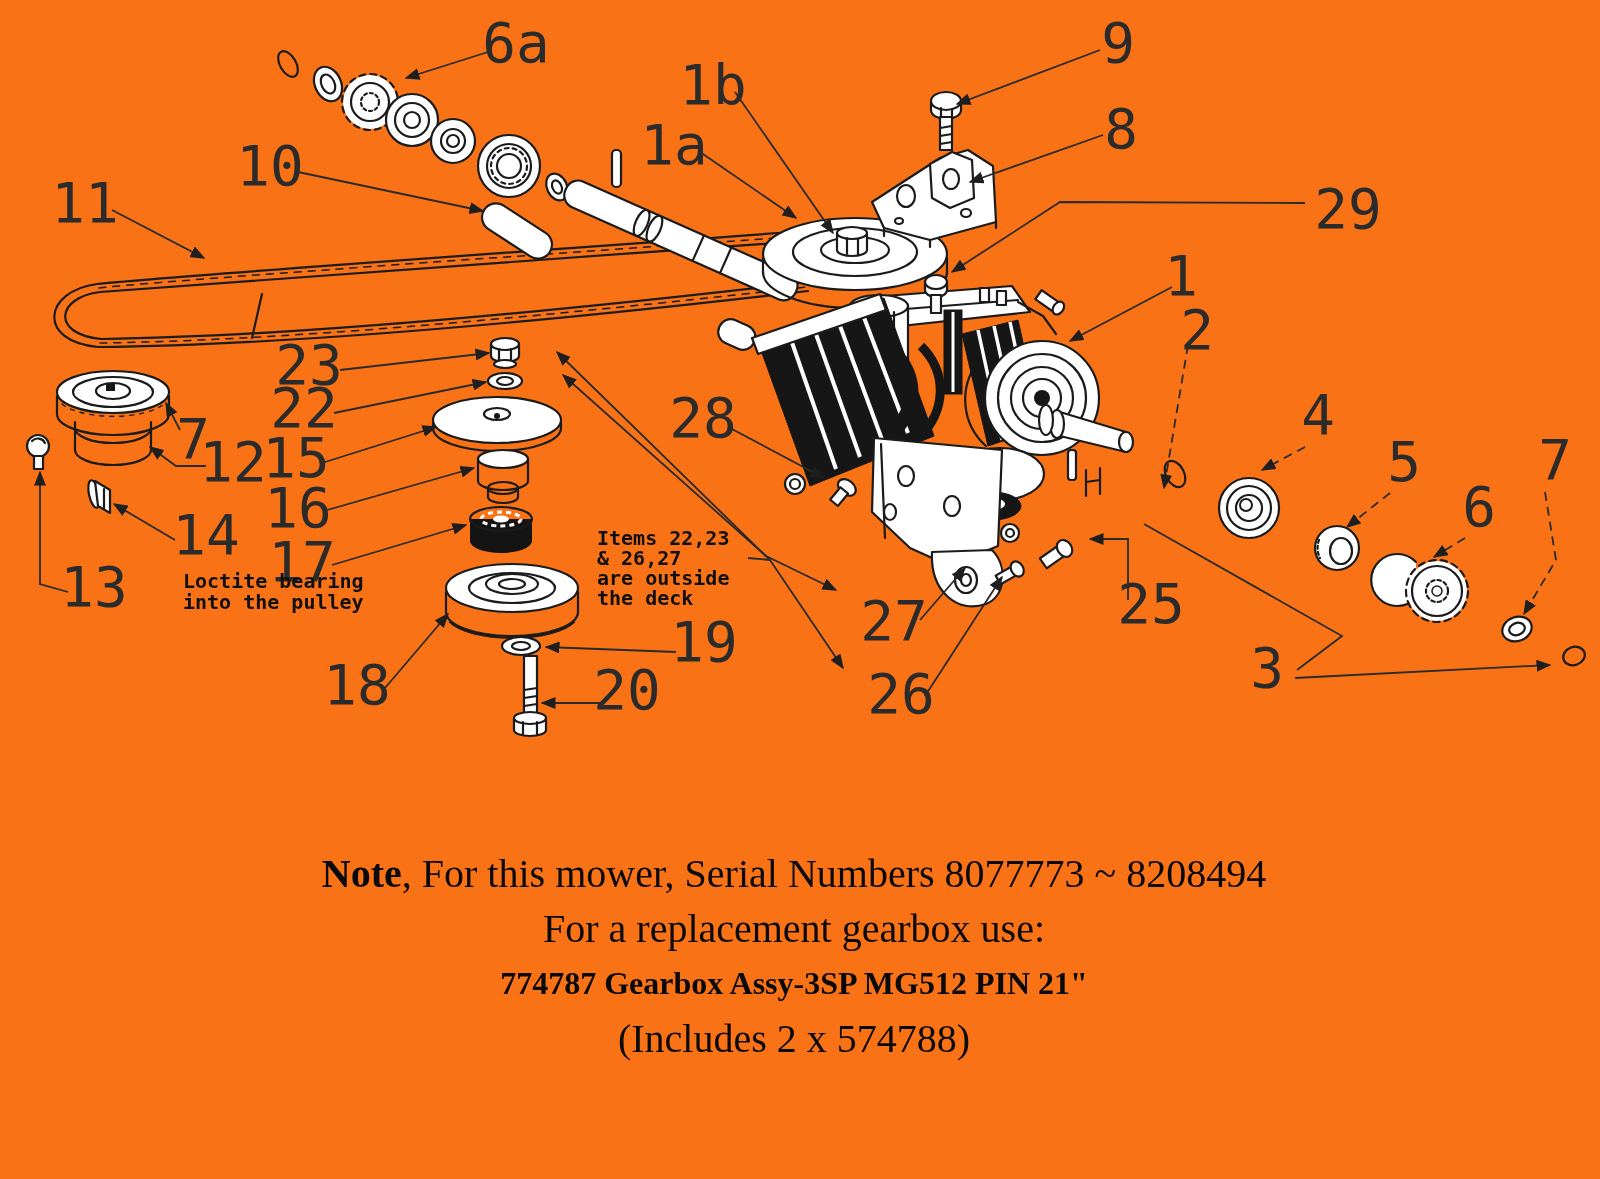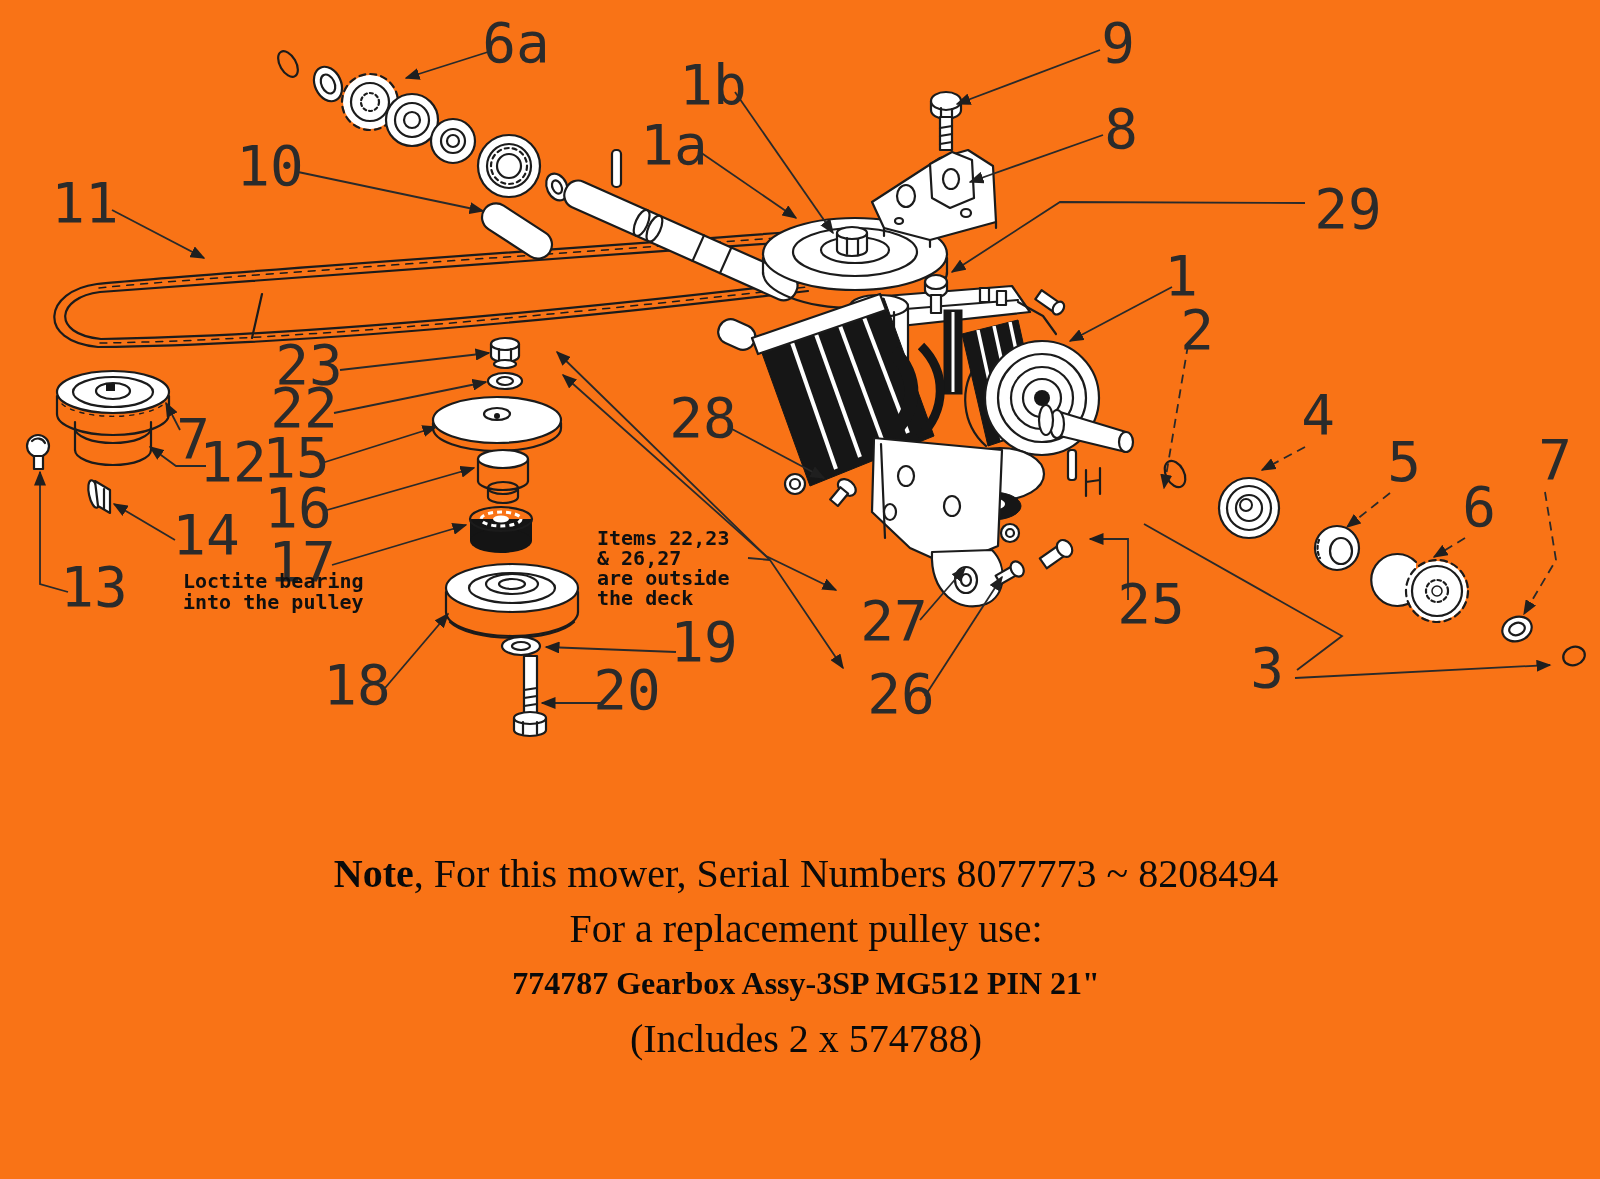--- a/index.html
+++ b/index.html
@@ -7,21 +7,21 @@
   svg text{user-select:none;}
   .pt{stroke:#1b1b1b;fill:none;stroke-width:2.2;stroke-linejoin:round;stroke-linecap:round;}
   .ptf{fill:#ffffff;}
   .dk{fill:#161616;stroke:#161616;}
   .dash{stroke-dasharray:7 7;stroke-width:1.5;}
   .dash2{stroke-dasharray:4 6;stroke-width:1.4;}
   .leader{stroke:#2a2a2a;stroke-width:1.8;fill:none;}
   .leader.dashed{stroke-dasharray:9 6;}
   .callout{font-family:"DejaVu Sans Mono",monospace;font-size:56px;fill:#2b2b2b;text-anchor:middle;}
   .technote{font-family:"DejaVu Sans Mono",monospace;font-size:20px;font-weight:bold;fill:#101010;}
-  .footer{position:absolute;left:16px;top:846px;width:1580px;text-align:center;
+  .footer{position:absolute;left:4px;top:846px;width:1580px;text-align:center;
           font-family:"Liberation Serif",serif;color:#0a0a0a;}
   .note-line{font-size:40px;line-height:55px;}
   .note-line.big{font-size:32px;font-weight:bold;}
   .note-line .b{font-weight:bold;}
 </style>
 </head>
 <body>
 
 <div class="stage">
 
@@ -408,18 +408,18 @@
         <text x="597" y="545" class="technote">Items 22,23</text>
         <text x="597" y="565" class="technote">&amp; 26,27</text>
         <text x="597" y="585" class="technote">are outside</text>
         <text x="597" y="605" class="technote">the deck</text>
       </g>
 </svg>
 
 
 <div class="footer" id="footer">
       <div class="note-line"><span class="b">Note</span><span>, For this mower, Serial Numbers 8077773 ~ 8208494</span></div>
-      <div class="note-line"><span>For a replacement pulley use:</span></div>
+      <div class="note-line"><span>For a replacement gearbox use:</span></div>
       <div class="note-line big"><span class="b">774787 Gearbox Assy-3SP MG512 PIN 21"</span></div>
       <div class="note-line"><span>(Includes 2 x 574788)</span></div>
     </div>
 
 </div>
 
 </body></html>

